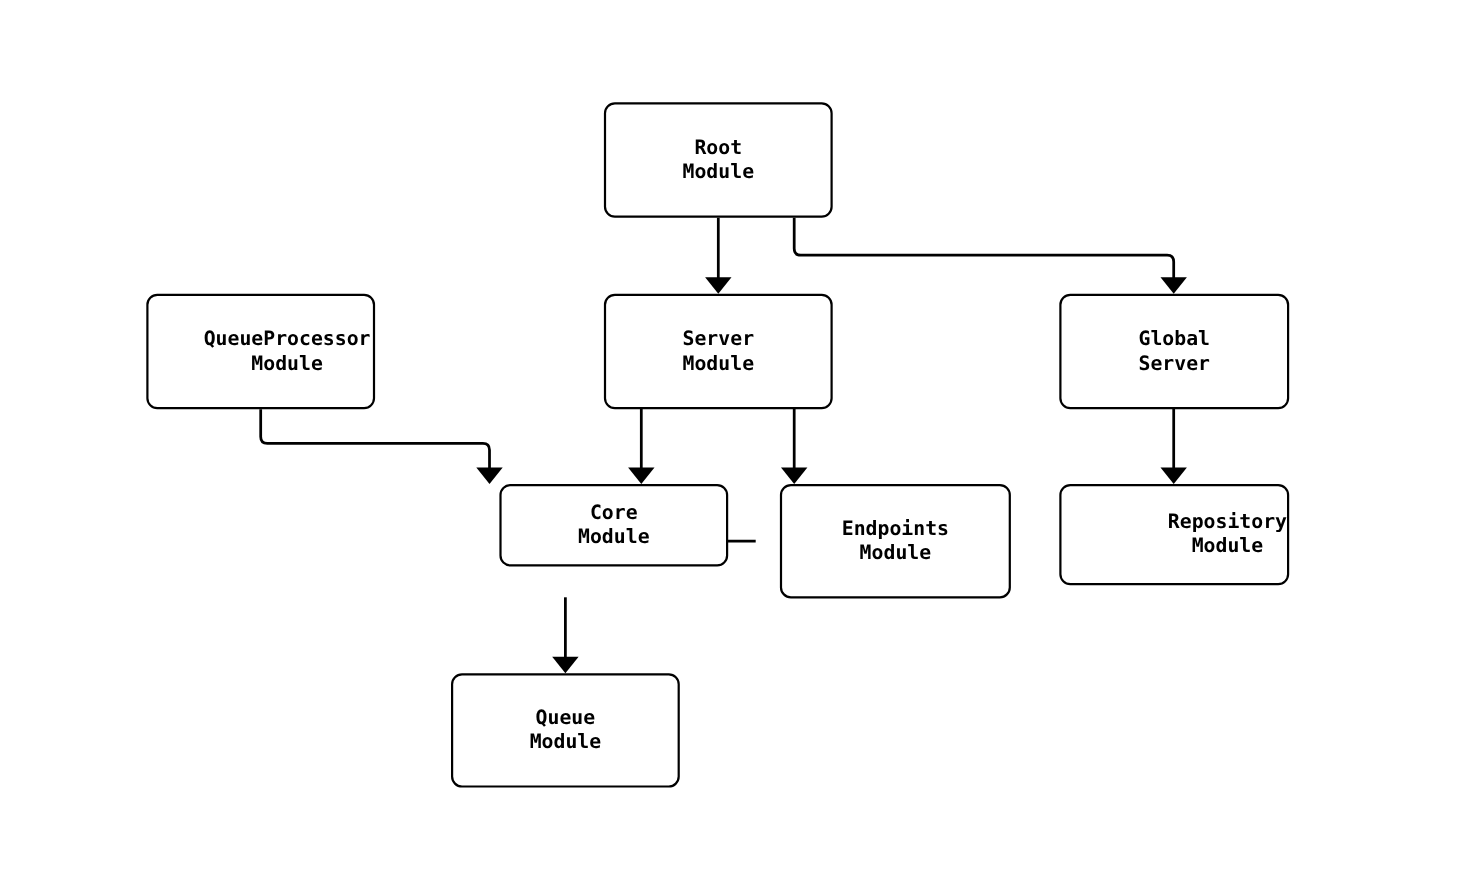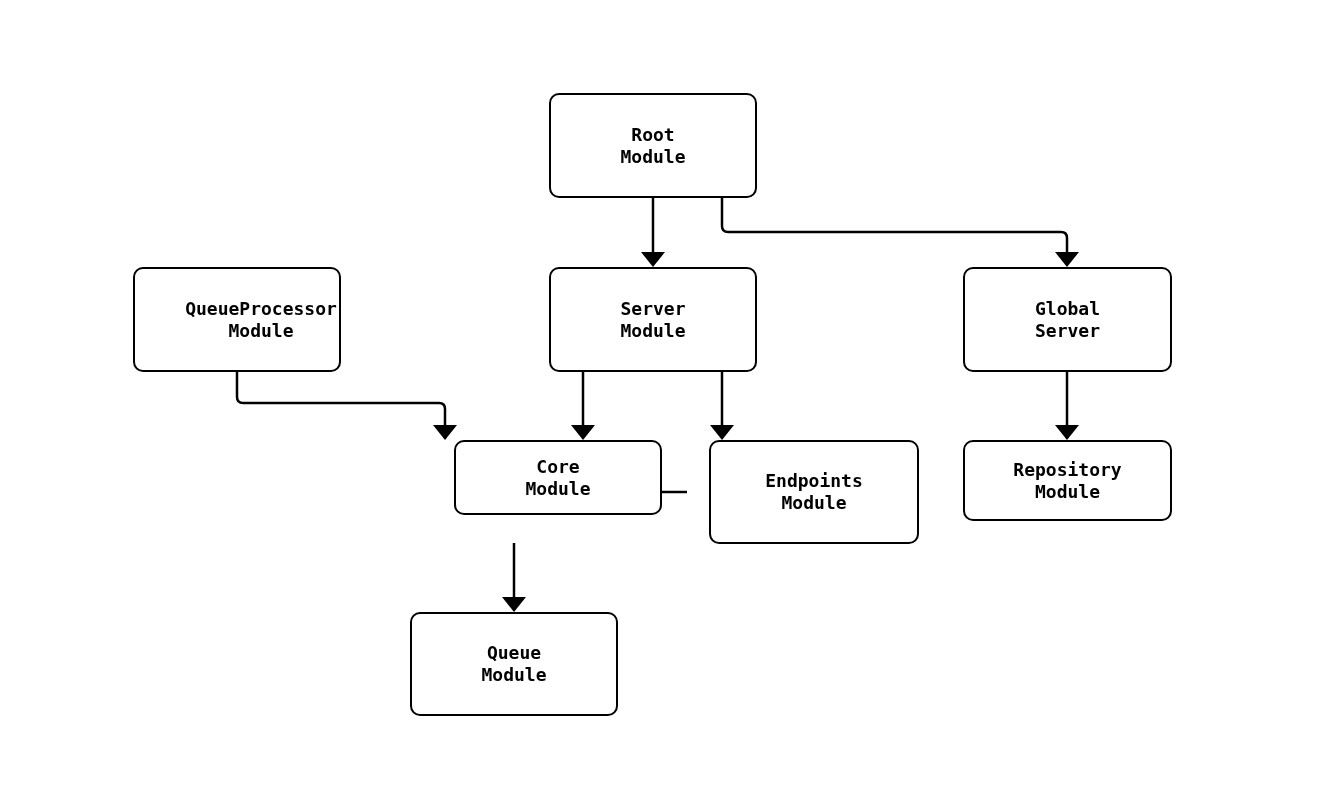--- a/index.html
+++ b/index.html
@@ -123,21 +123,21 @@
   <div class="node" style="left:410px; top:440px; width:208px; height:75px;margin-left:44px;">
     <span class="node-label">Core
 Module</span>
   </div>
 
   <div class="node" style="left:709px; top:440px; width:210px; height:104px;">
     <span class="node-label">Endpoints
 Module</span>
   </div>
 
-  <div class="node" style="left:963px; top:440px; width:209px; height:81px;">
+  <div class="node" style="left:963px; top:440px; width:209px; height:92px;justify-content:flex-end;">
     <span class="node-label">Repository
 Module</span>
   </div>
 
   <div class="node" style="left:410px; top:612px; width:208px; height:104px;justify-content:center;">
     <span class="node-label">Queue
 Module</span>
   </div>
 
 </div>

